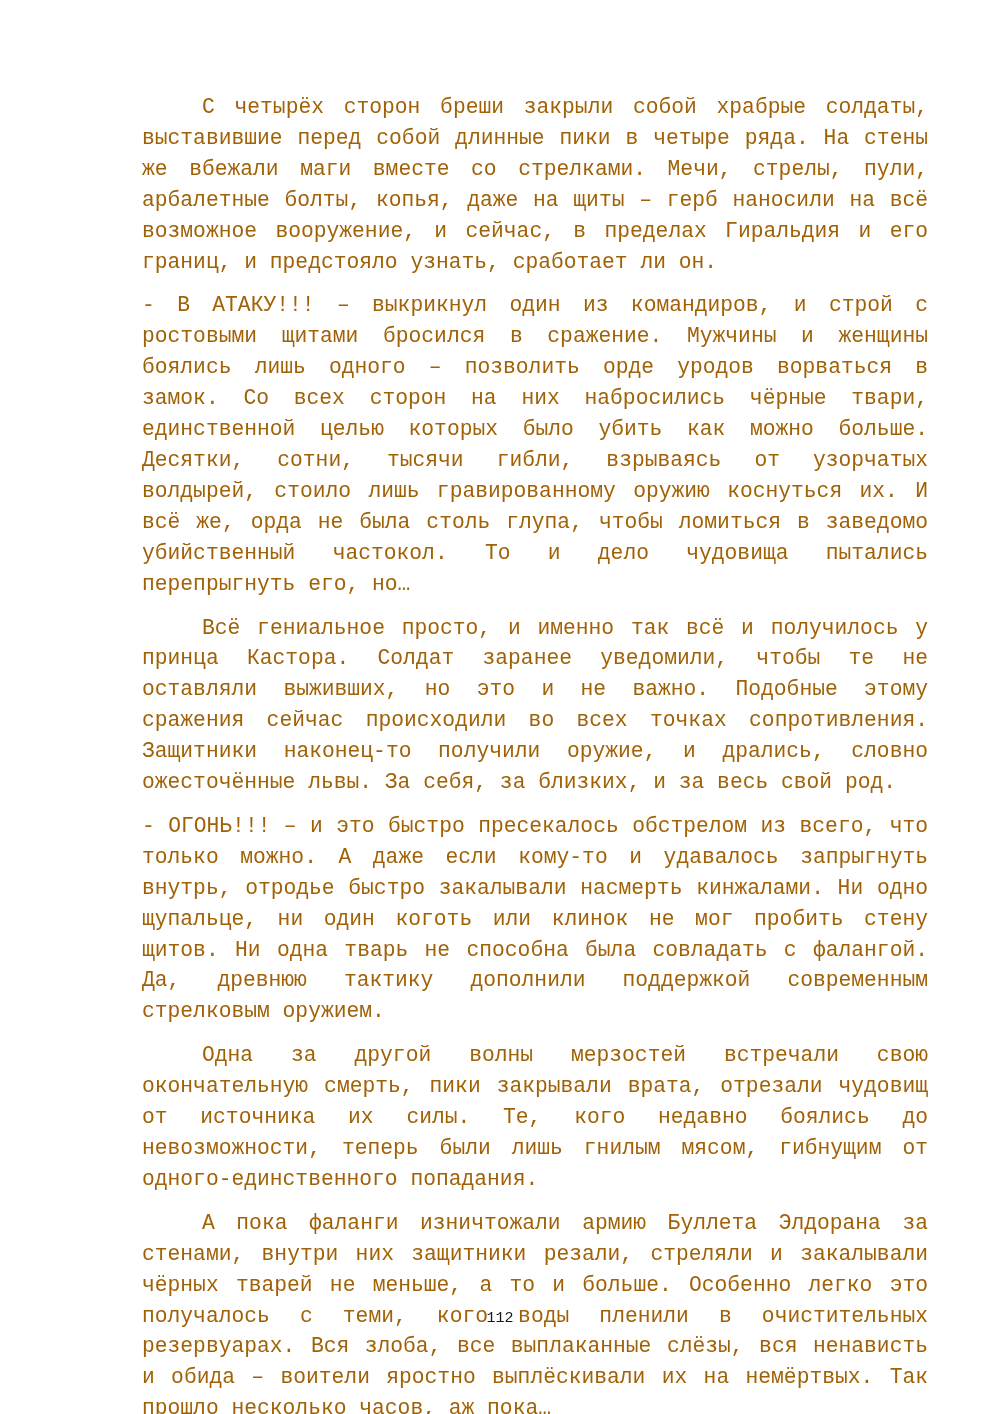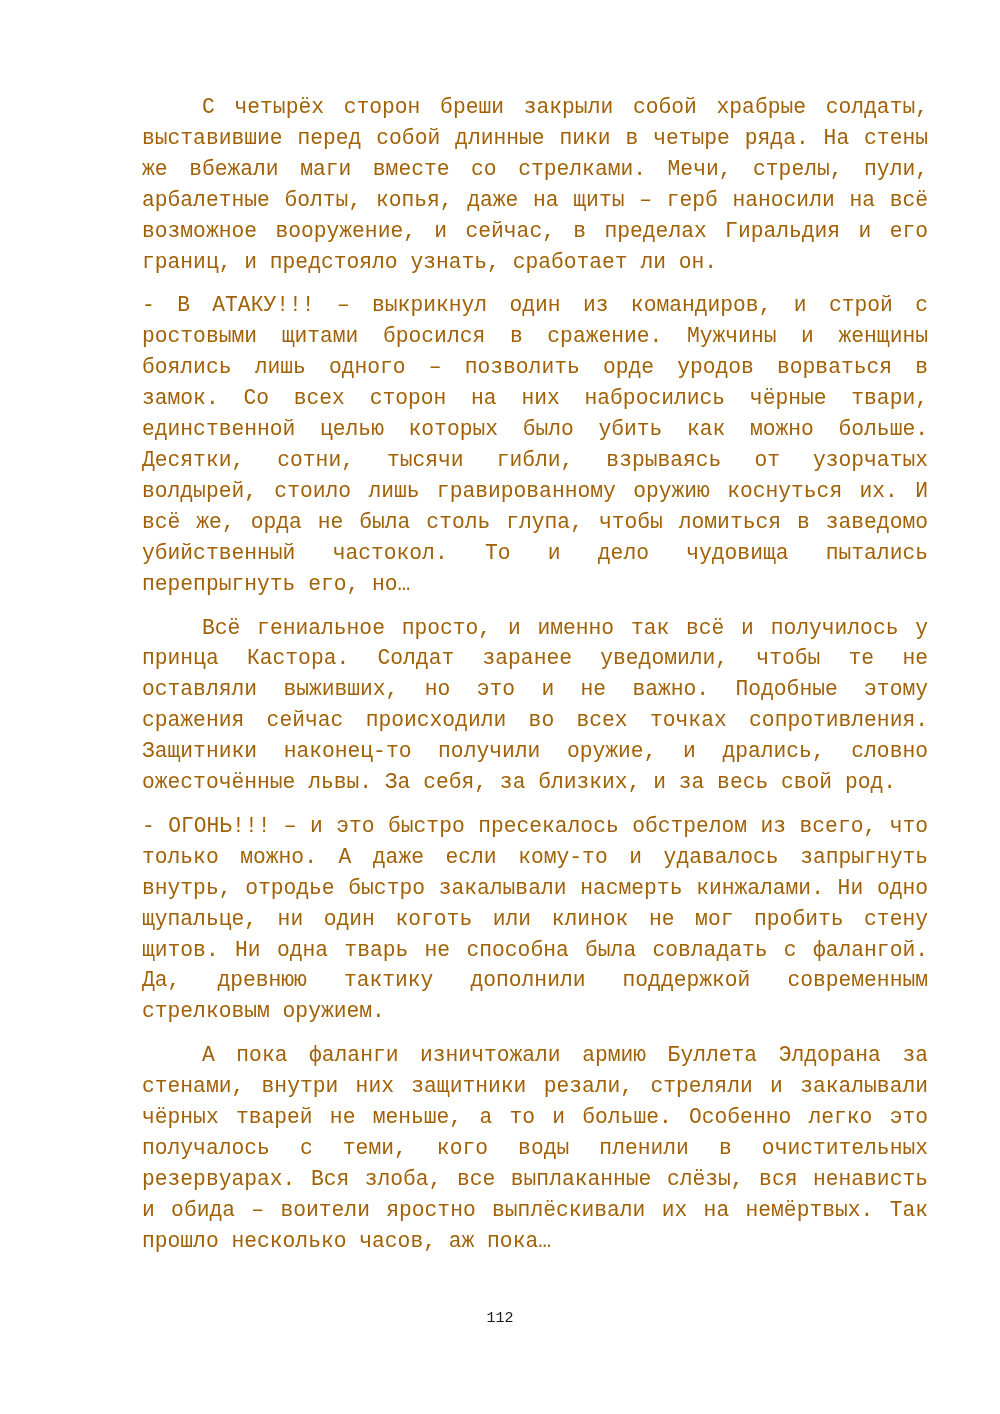--- a/index.html
+++ b/index.html
@@ -43,16 +43,17 @@
     }
   </style>
 </head>
 <body>
 
 <div class="page">
   <p class="para indent">С четырёх сторон бреши закрыли собой храбрые солдаты, выставившие перед собой длинные пики в четыре ряда. На стены же вбежали маги вместе со стрелками. Мечи, стрелы, пули, арбалетные болты, копья, даже на щиты – герб наносили на всё возможное вооружение, и сейчас, в пределах Гиральдия и его границ, и предстояло узнать, сработает ли он.</p>
   <p class="para">- В АТАКУ!!! – выкрикнул один из командиров, и строй с ростовыми щитами бросился в сражение. Мужчины и женщины боялись лишь одного – позволить орде уродов ворваться в замок. Со всех сторон на них набросились чёрные твари, единственной целью которых было убить как можно больше. Десятки, сотни, тысячи гибли, взрываясь от узорчатых волдырей, стоило лишь гравированному оружию коснуться их. И всё же, орда не была столь глупа, чтобы ломиться в заведомо убийственный частокол. То и дело чудовища пытались перепрыгнуть его, но…</p>
   <p class="para indent">Всё гениальное просто, и именно так всё и получилось у принца Кастора. Солдат заранее уведомили, чтобы те не оставляли выживших, но это и не важно. Подобные этому сражения сейчас происходили во всех точках сопротивления. Защитники наконец-то получили оружие, и дрались, словно ожесточённые львы. За себя, за близких, и за весь свой род.</p>
   <p class="para">- ОГОНЬ!!! – и это быстро пресекалось обстрелом из всего, что только можно. А даже если кому-то и удавалось запрыгнуть внутрь, отродье быстро закалывали насмерть кинжалами. Ни одно щупальце, ни один коготь или клинок не мог пробить стену щитов. Ни одна тварь не способна была совладать с фалангой. Да, древнюю тактику дополнили поддержкой современным стрелковым оружием.</p>
+  <p class="para indent">Одна за другой волны мерзостей встречали свою окончательную смерть, пики закрывали врата, отрезали чудовищ от источника их силы. Те, кого недавно боялись до невозможности, теперь были лишь гнилым мясом, гибнущим от одного-единственного попадания.</p>
   <p class="para indent">А пока фаланги изничтожали армию Буллета Элдорана за стенами, внутри них защитники резали, стреляли и закалывали чёрных тварей не меньше, а то и больше. Особенно легко это получалось с теми, кого воды пленили в очистительных резервуарах. Вся злоба, все выплаканные слёзы, вся ненависть и обида – воители яростно выплёскивали их на немёртвых. Так прошло несколько часов, аж пока…</p>
 </div>
 
 <div class="page-number">112</div>
 
 </body></html>

